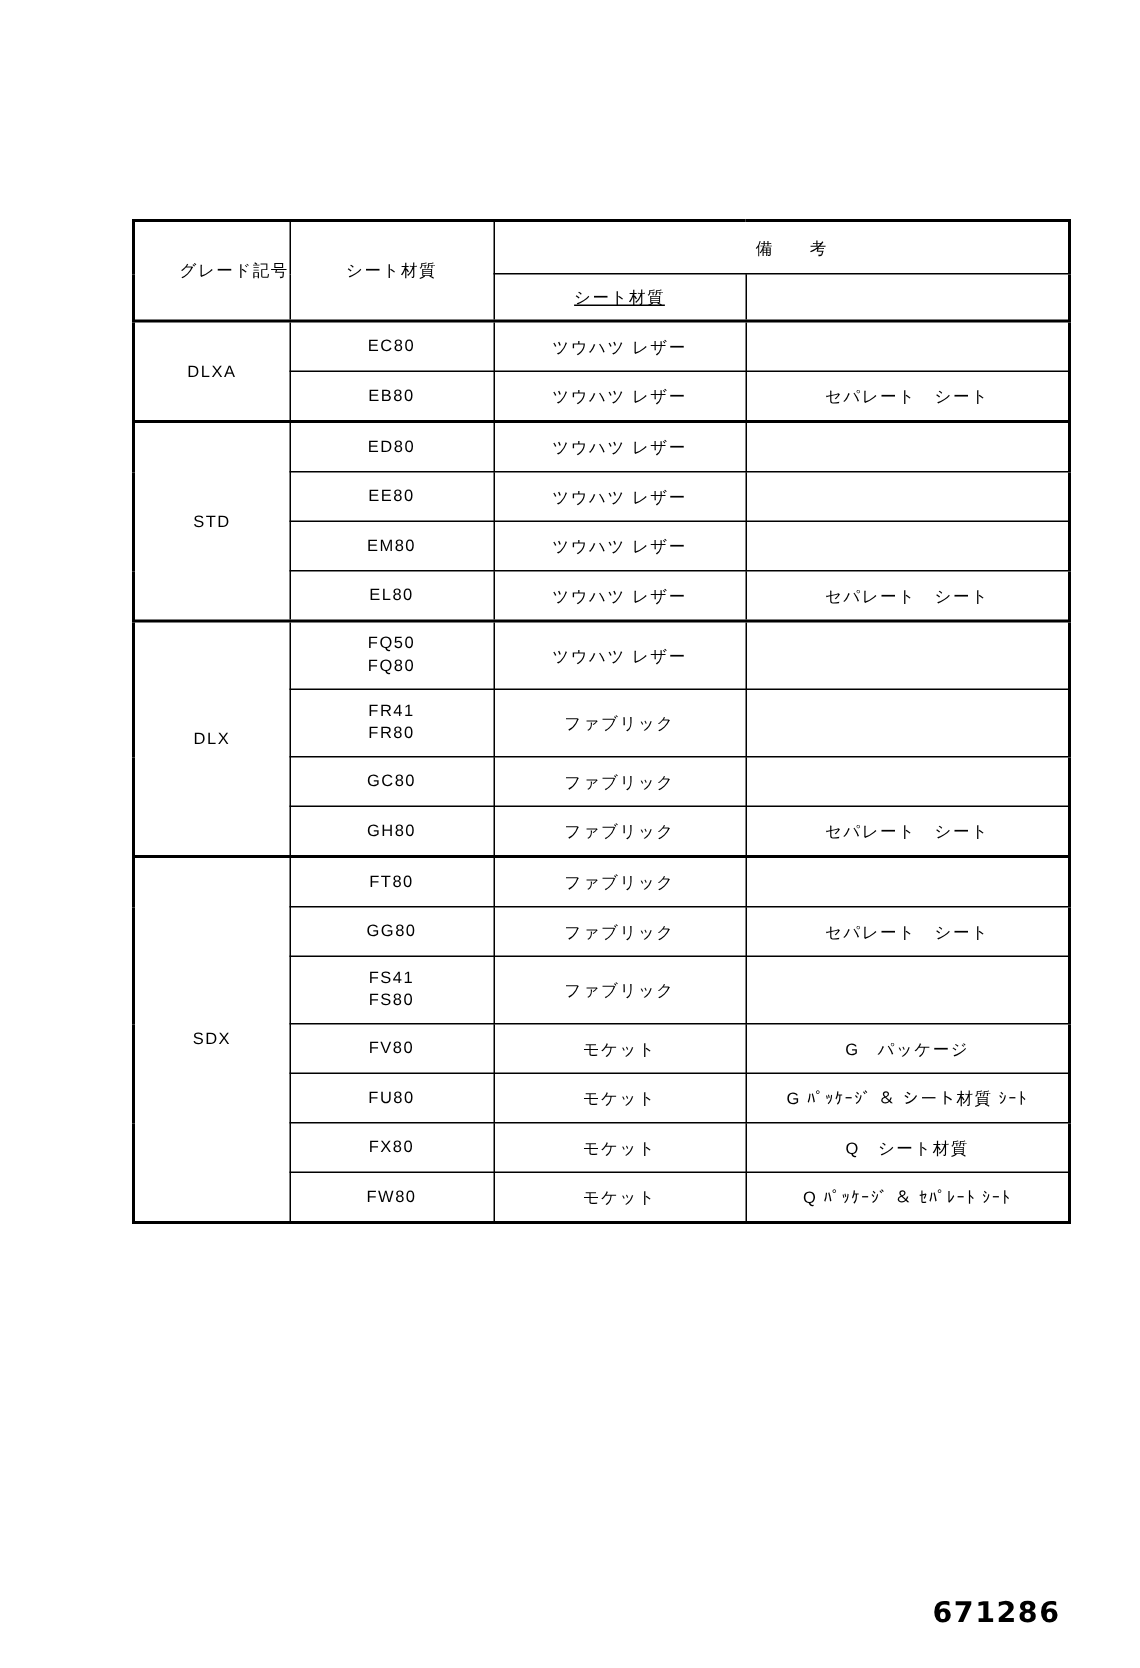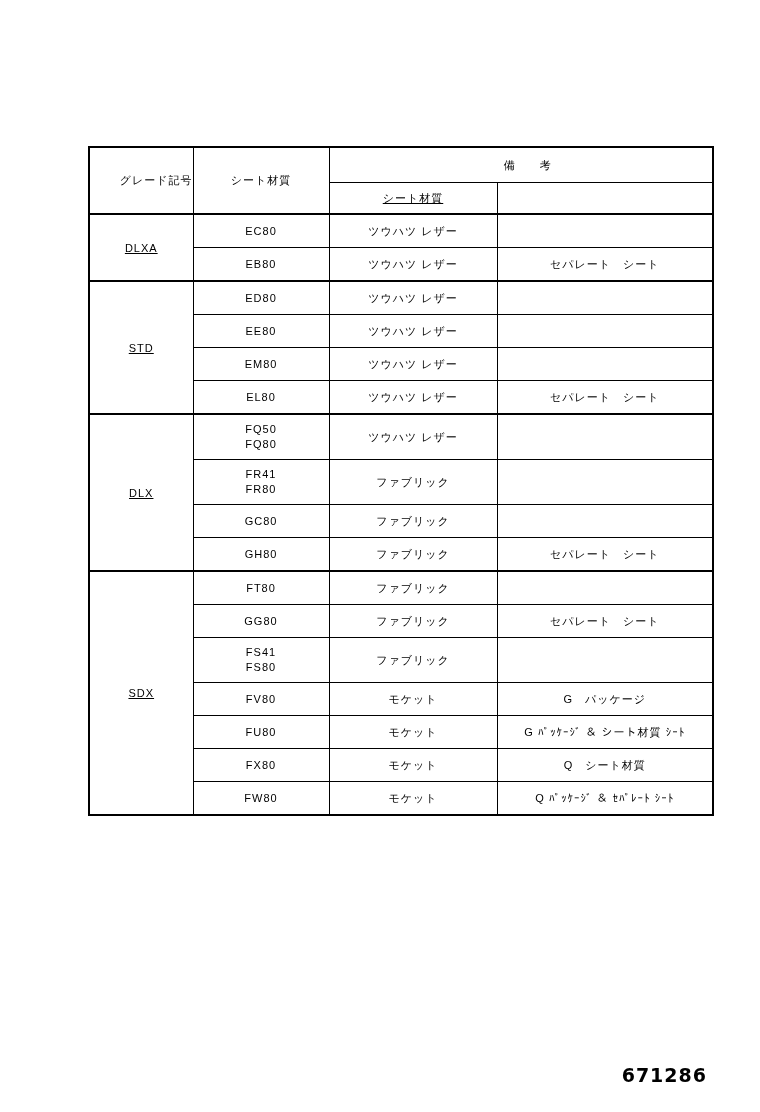--- a/index.html
+++ b/index.html
@@ -67,21 +67,20 @@
   }
   .row td {
     height: 32px;
   }
   .row-tall td {
     height: 44px;
   }
   .group-label {
     font-size: 13px;
     letter-spacing: 3px;
-    text-decoration: underline;
   }
   .trim-cell {
     font-size: 12px;
     letter-spacing: 2px;
     line-height: 15px;
   }
   .mat-cell {
     font-size: 11px;
     letter-spacing: 1px;
     margin-top: 16px;

